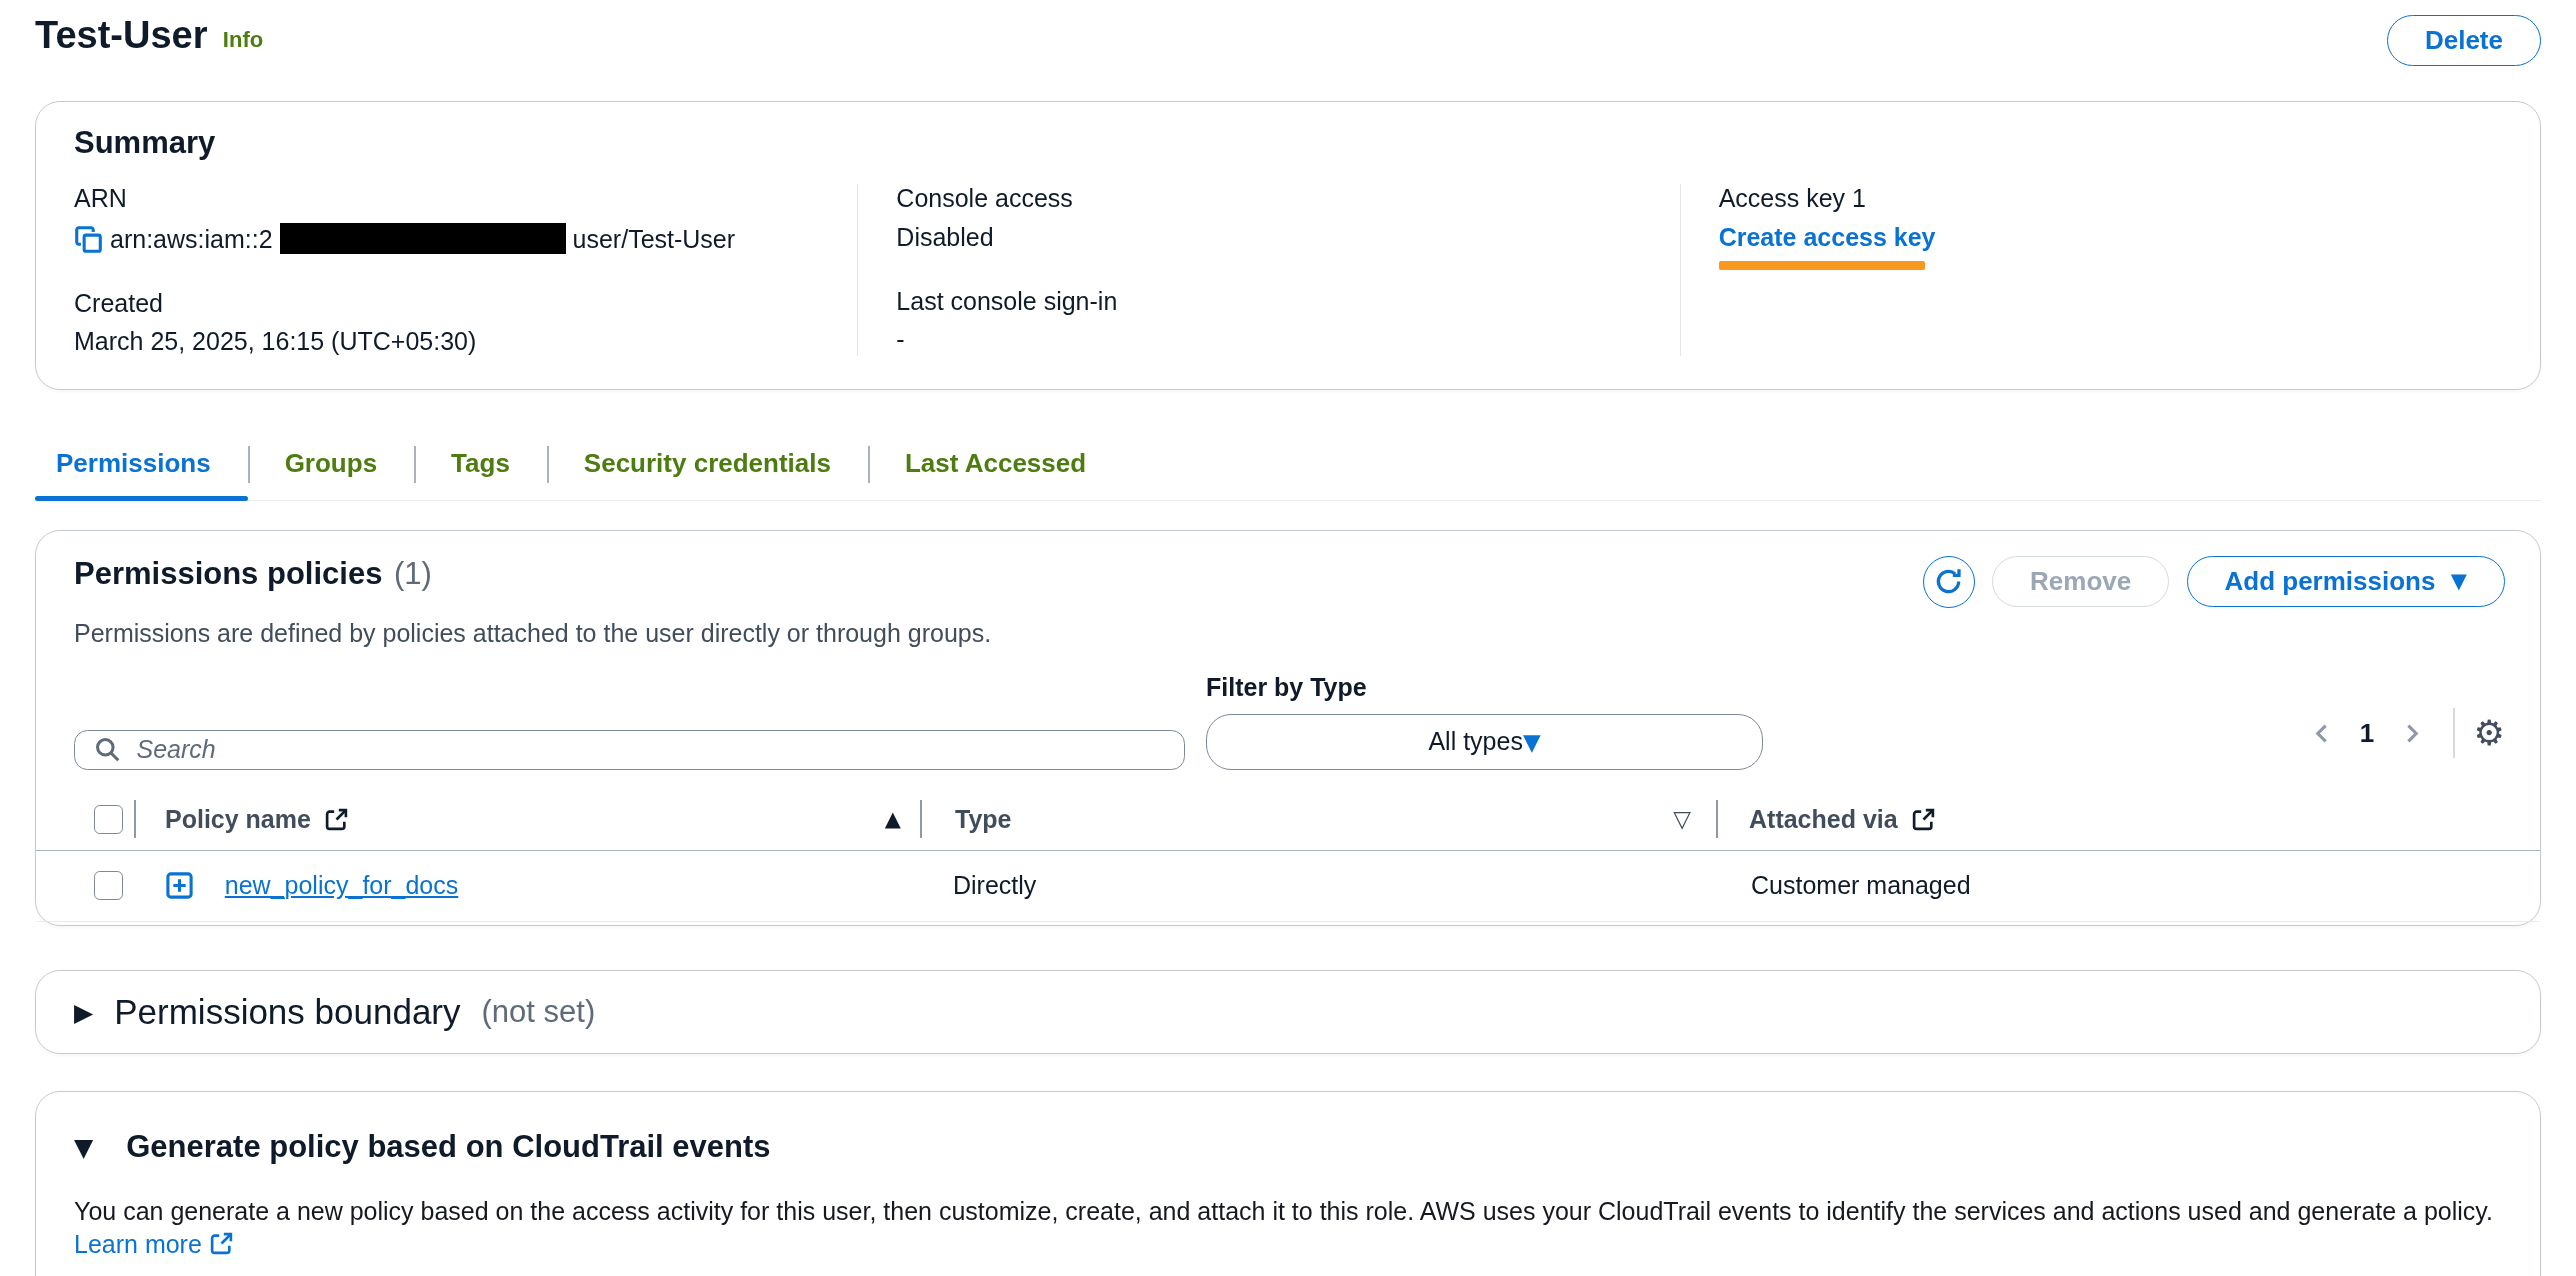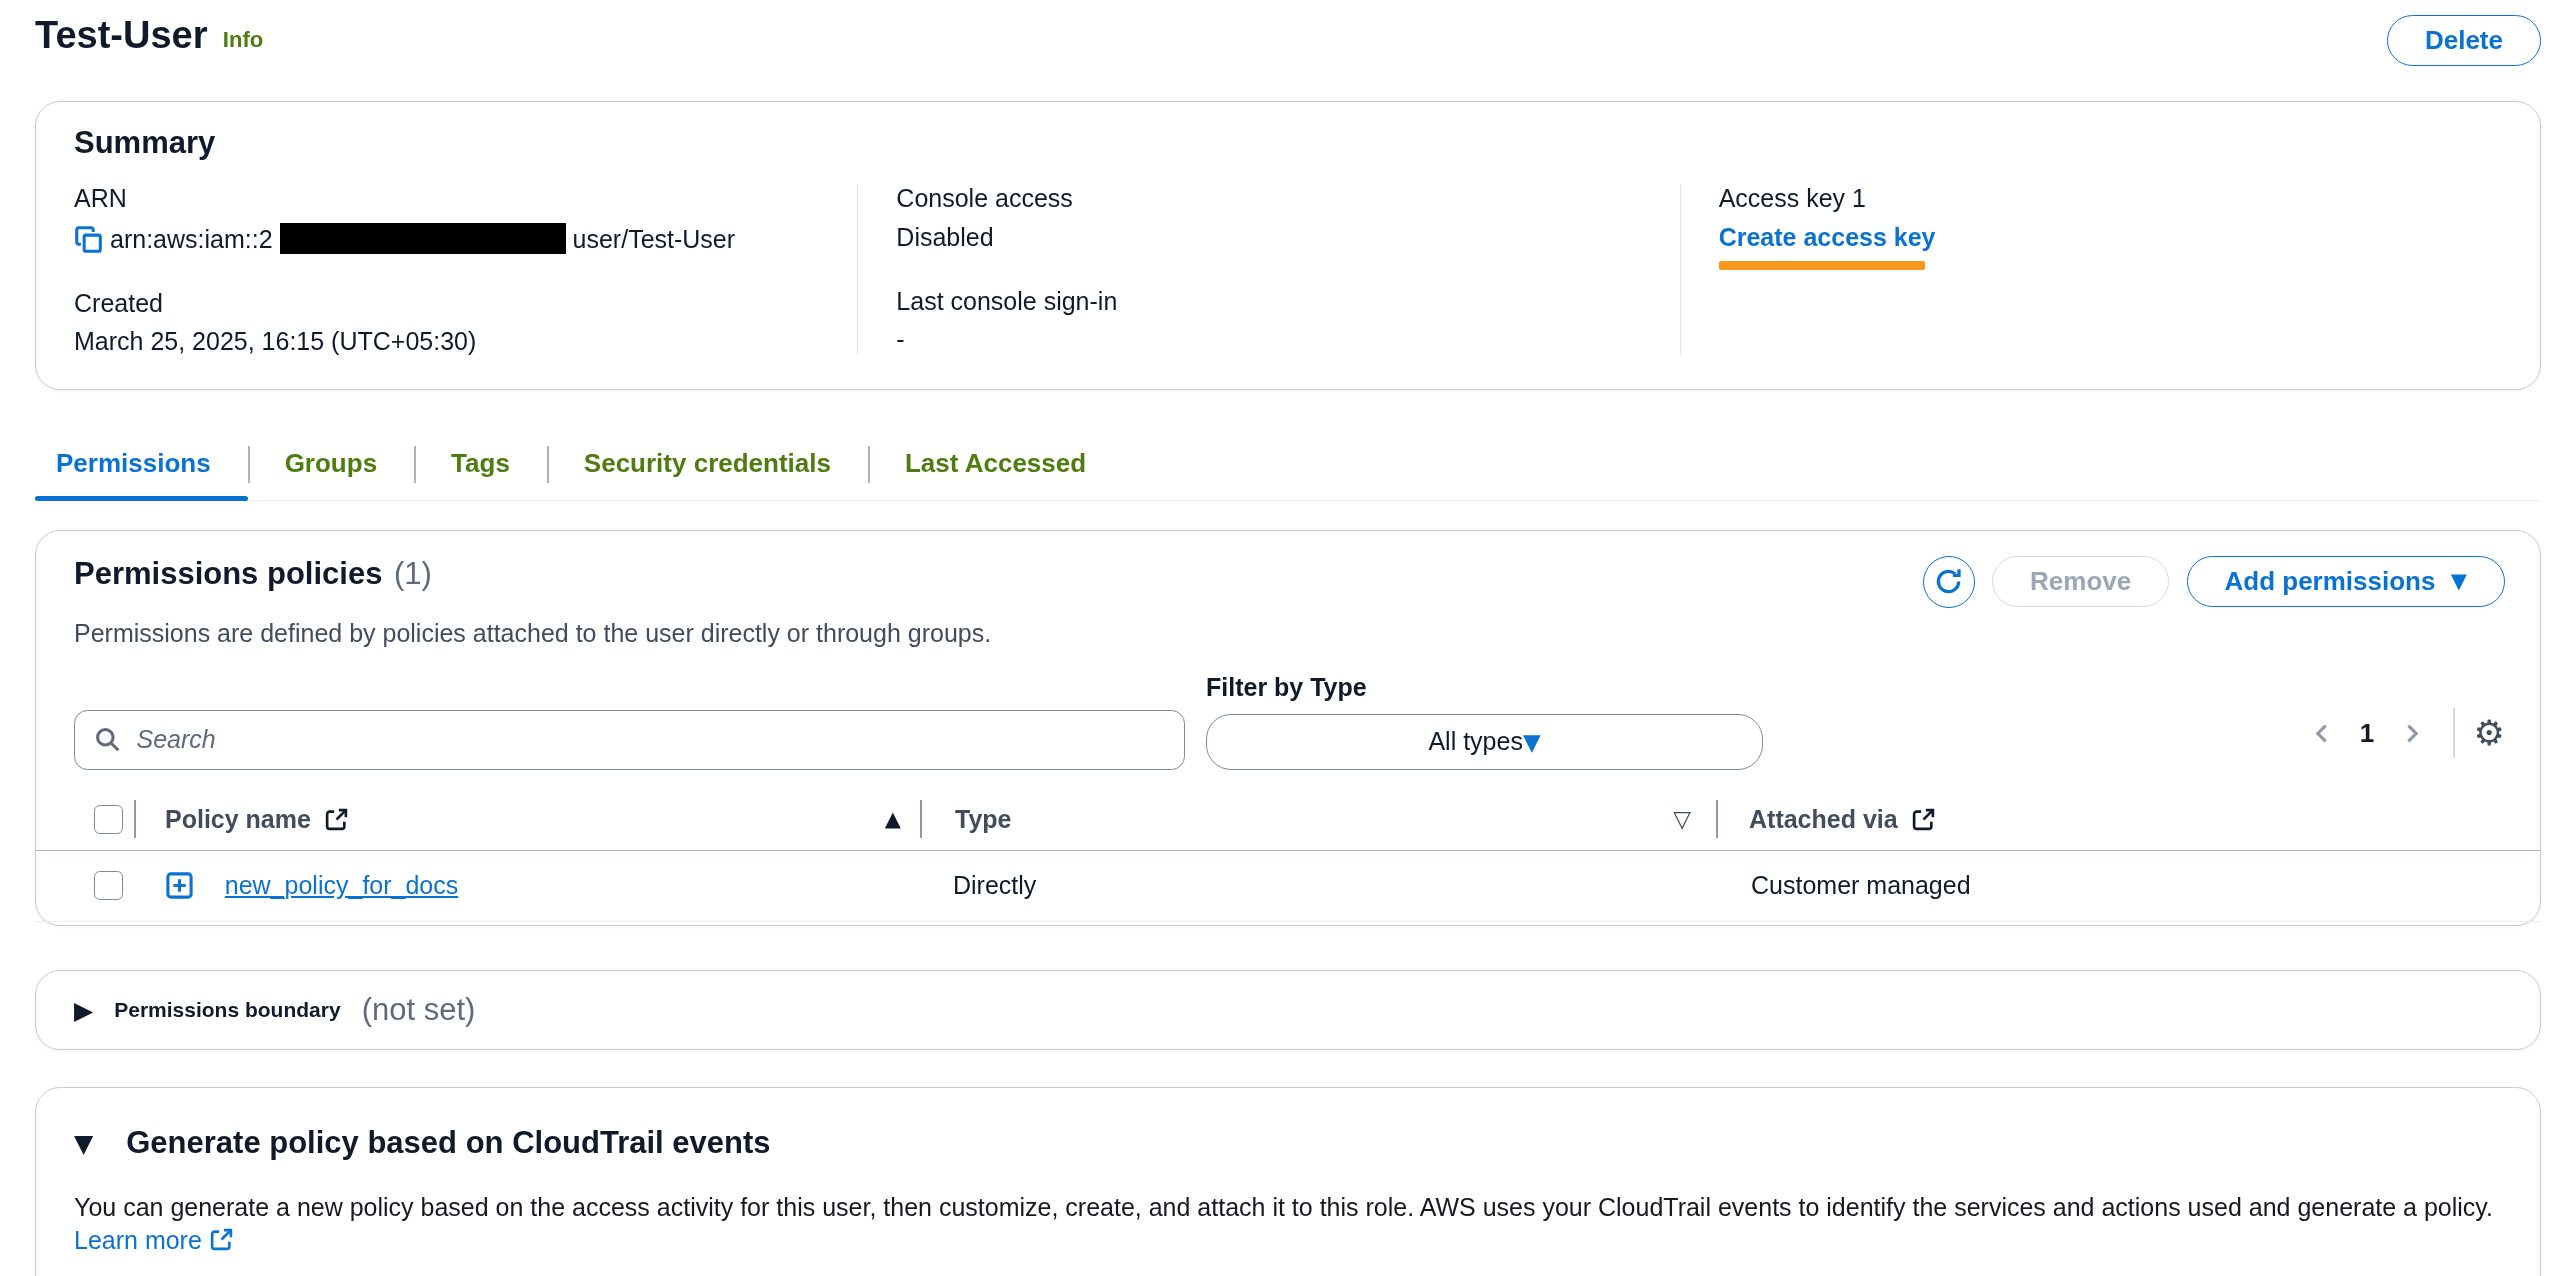--- a/index.html
+++ b/index.html
@@ -70,21 +70,21 @@
   .pp-count { color:#5f6b7a; font-weight:400; }
   .pp-desc { margin-top:11.5px; color:#414d5c; }
   .pp-actions { display:flex; align-items:center; gap:17.3px; }
   .icon-btn {
     width:52px; height:52px; border:1.9px solid #0972d3; border-radius:50%;
     display:flex; align-items:center; justify-content:center; background:#fff; cursor:pointer;
   }
 
   .filter-row { display:flex; margin-top:25px; align-items:flex-end; }
   .search-box {
-    width:1111px; height:60px; border:1.9px solid #7d8998; border-radius:13.5px;
+    width:1111px; height:40px; border:1.9px solid #7d8998; border-radius:13.5px;
     display:flex; align-items:center; gap:13.5px; padding:0 19px; background:#fff;
   }
   .search-box input {
     border:none; outline:none; flex:1; font-size:25px; font-family:inherit; color:#0f1b2a; background:transparent;
   }
   .search-box input::placeholder { font-style:italic; color:#5f6b7a; }
   .filter-group { margin-left:21px; display:flex; flex-direction:column; }
   .filter-label { font-weight:700; margin-bottom:11.5px; }
   .select {
     width:557px; height:56px; border:1.9px solid #7d8998; border-radius:25px;
@@ -118,21 +118,21 @@
   .cell-type { padding-left:33px; }
   .sort-other { margin-left:auto; margin-right:27px; font-size:23px; color:#414d5c; }
   .cell-via { padding-left:31px; display:flex; align-items:center; gap:13.5px; height:100%; }
   .row-cell { display:flex; align-items:center; height:100%; }
   .policy-link { color:#0972d3; text-decoration:underline; font-weight:400; cursor:pointer; }
   .expand-icon { margin-right:17.3px; display:flex; cursor:pointer; }
 
   
   .boundary-card { margin-top:44px; padding:21px 38px; display:flex; align-items:center; gap:21px; }
   .tri { font-size:25px; color:#0f1b2a; cursor:pointer; }
-  .boundary-title { font-size:21px; font-weight:700; }
+  .boundary-title { font-size:35px; font-weight:400; }
   .boundary-status { font-size:31px; color:#5f6b7a; }
 
   
   .gen-card { margin-top:37px; padding:25px 38px 35px 38px; }
   .gen-head { display:flex; align-items:center; gap:21px; }
   .gen-title { font-size:31px; font-weight:700; margin:12px; }
   .gen-desc { margin-top:17.3px; line-height:1.35; color:#16191f; }
   .gen-desc .link-inline { color:#0972d3; cursor:pointer; font-weight:400; }
   .gen-btn { margin-top:25px; }
 

